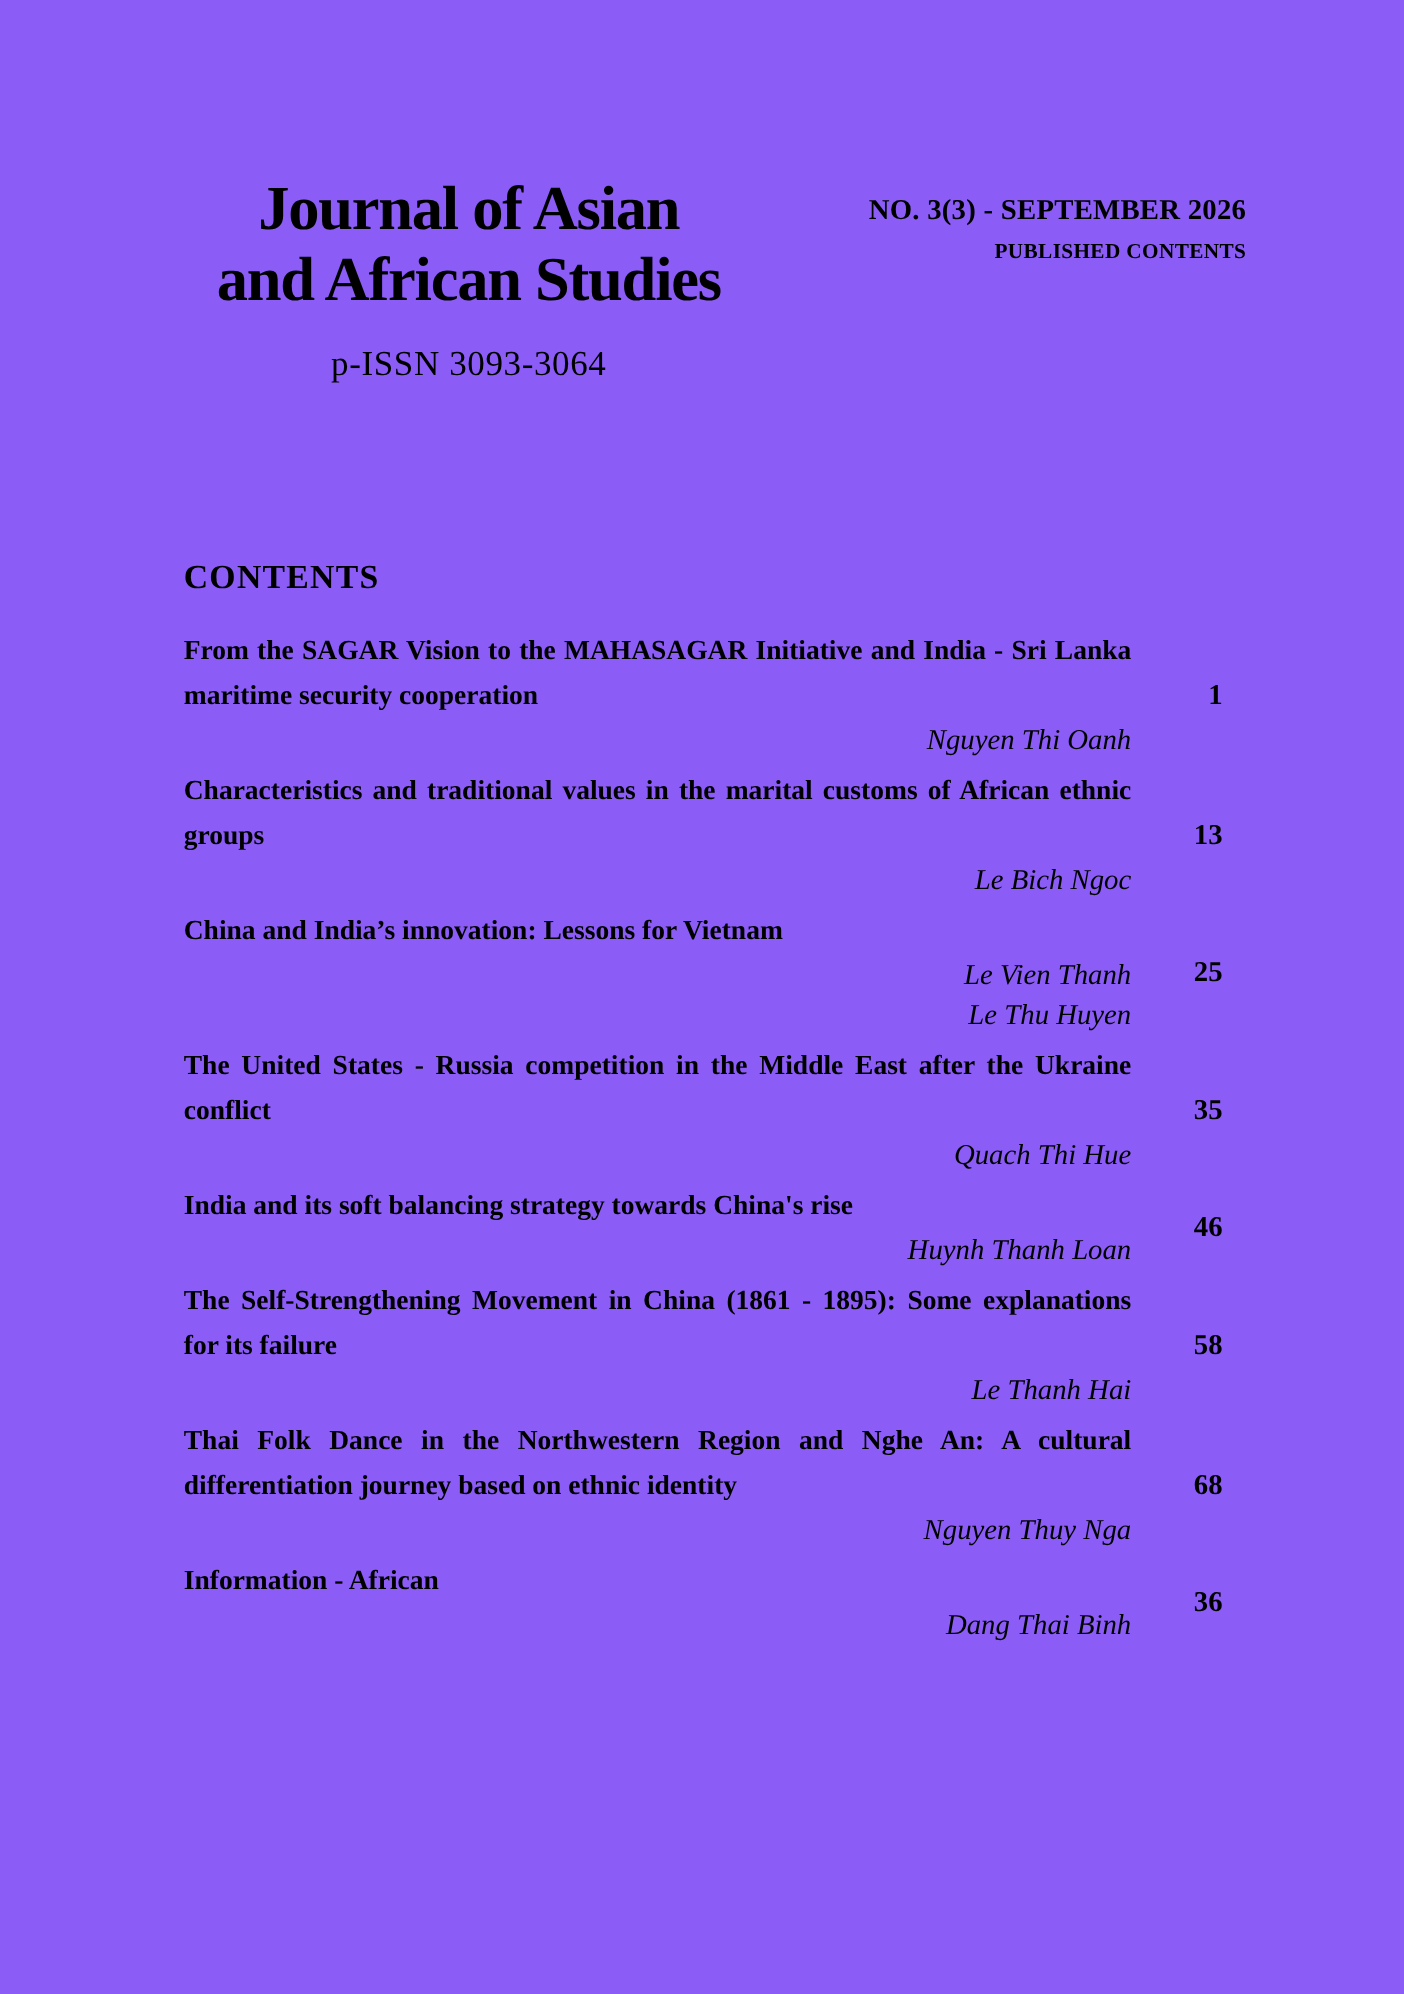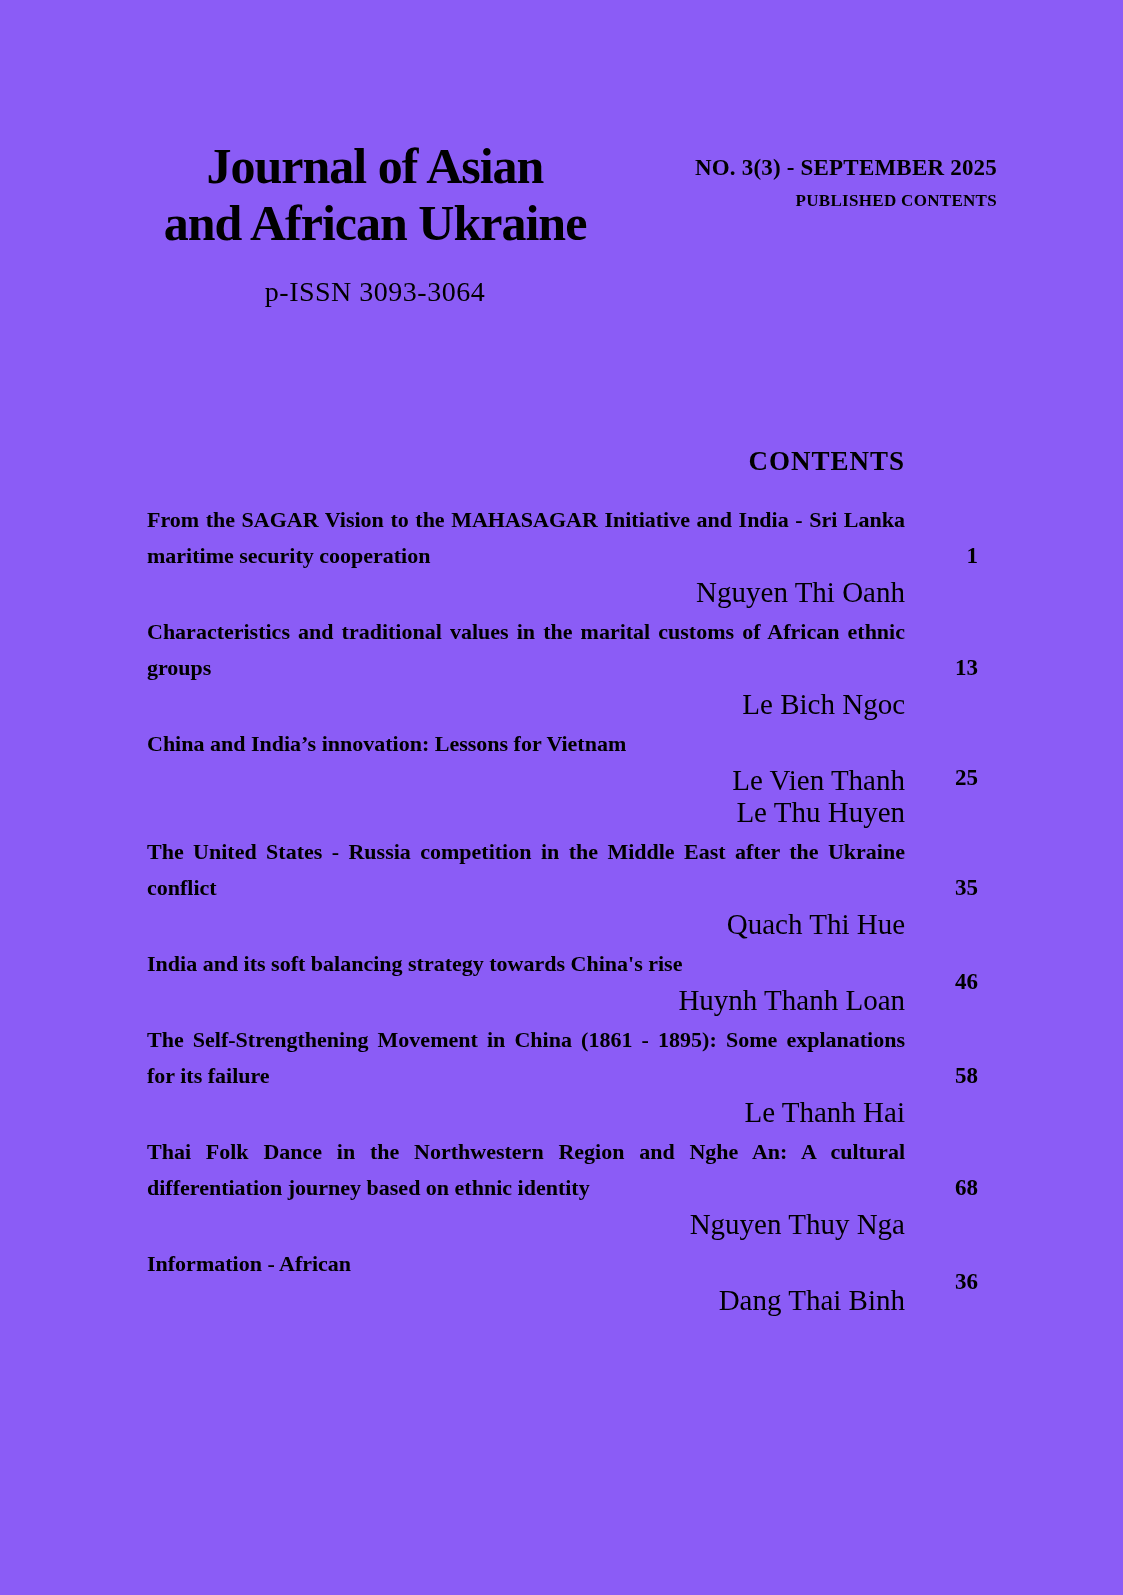--- a/index.html
+++ b/index.html
@@ -54,21 +54,21 @@
     letter-spacing: 0.3px;
   }
 
   
   .contents-heading {
     position: absolute;
     top: 446px;
     left: 147px;
     width: 758px;
     margin: 0;
-    text-align: right;
+    text-align: left;
     font-size: 27px;
     font-weight: bold;
     letter-spacing: 1px;
   }
   .toc {
     position: absolute;
     top: 502px;
     left: 147px;
     width: 833px;
   }
@@ -82,45 +82,46 @@
     font-size: 22px;
     font-weight: bold;
     line-height: 36px;
     text-align: justify;
   }
   .entry-authors {
     text-align: right;
     margin-top: 2px;
   }
   .entry-author {
-    font-size: 29px;
+    font-size: 23px;
+    font-style: italic;
     line-height: 32px;
   }
   .entry-page {
     flex: 1;
     text-align: right;
     font-size: 23px;
     font-weight: bold;
     line-height: 36px;
     padding-right: 2px;
     padding-top: 2px;
   }
 </style>
 </head>
 <body>
 
 <div class="page">
 
   <div class="masthead-left">
-    <h1 class="journal-title"><span>Journal of Asian</span><br><span>and African Ukraine</span></h1>
+    <h1 class="journal-title"><span>Journal of Asian</span><br><span>and African Studies</span></h1>
     <div class="issn">p-ISSN 3093-3064</div>
   </div>
 
   <div class="masthead-right">
-    <div class="issue-info">NO. 3(3) - SEPTEMBER 2025</div>
+    <div class="issue-info">NO. 3(3) - SEPTEMBER 2026</div>
     <div class="frequency">PUBLISHED CONTENTS</div>
   </div>
 
   <h2 class="contents-heading">CONTENTS</h2>
 
   <div class="toc">
 
     <div class="toc-entry">
       <div class="entry-main">
         <div class="entry-title">From the SAGAR Vision to the MAHASAGAR Initiative and India - Sri Lanka maritime security cooperation</div>

